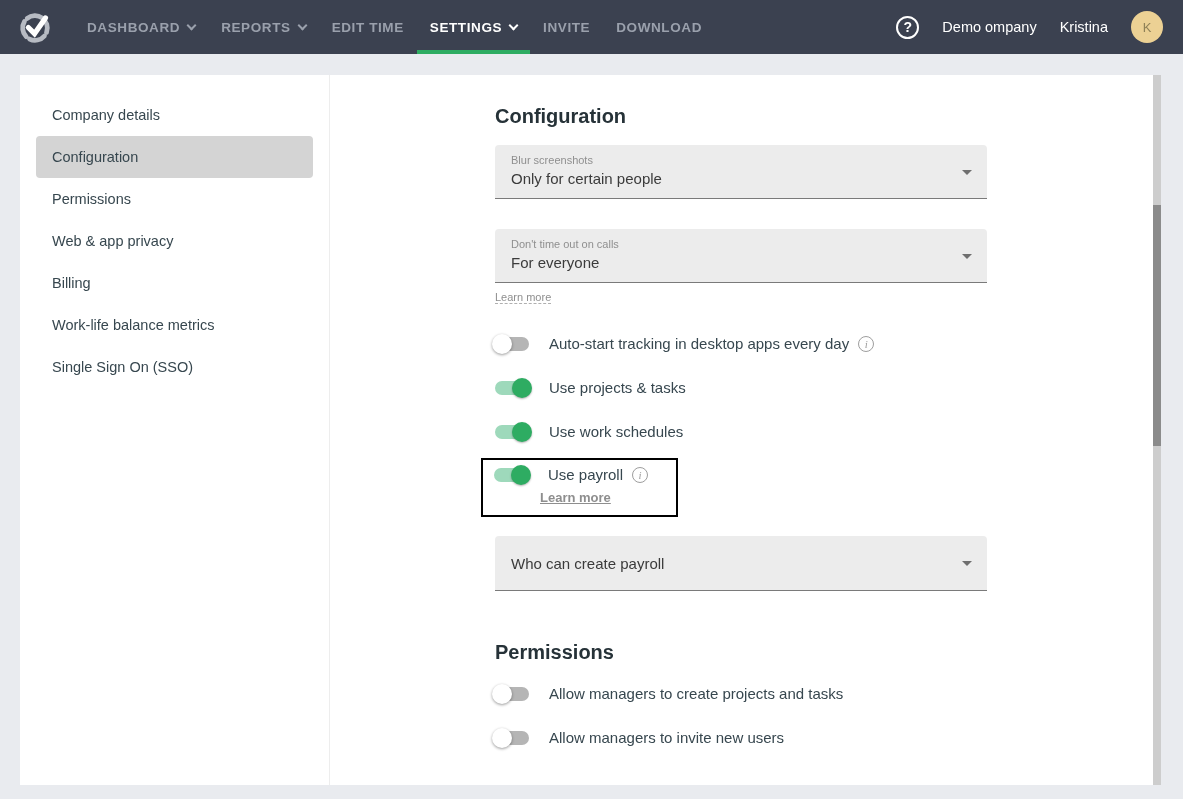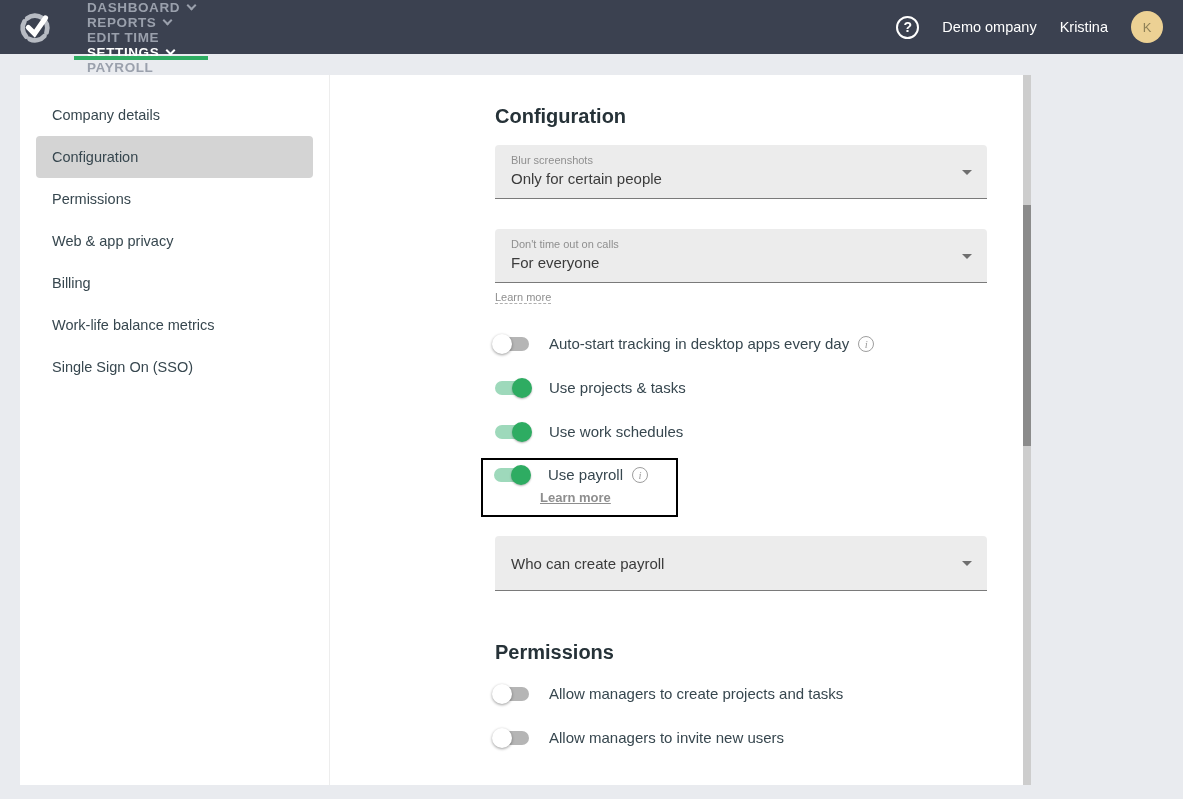--- a/index.html
+++ b/index.html
@@ -11,21 +11,21 @@
     position:relative;
   }
 
   
   .navbar {
     height:54px; background:#3b4150;
     display:flex; align-items:center;
     padding:0 20px 0 16px;
   }
   .logo { width:38px; height:38px; margin-right:20px; flex-shrink:0; cursor:pointer; }
-  .nav-items { display:flex; height:54px; align-items:stretch;flex-direction:column; }
+  .nav-items { display:flex; height:54px; align-items:stretch; }
   .nav-item {
     position:relative; display:flex; align-items:center; gap:8px;
     padding:0 13px; color:#9aa0ac; font-size:13.5px; font-weight:bold;
     letter-spacing:.6px; cursor:pointer; white-space:nowrap;
   }
   .nav-item.active { color:#ffffff; }
   .nav-item.active::after {
     content:""; position:absolute; left:0; right:0; bottom:0; height:4px;
     background:#2eac62;
   }
@@ -42,21 +42,21 @@
   }
   .nav-text { color:#fff; font-size:14.5px; font-weight:normal; cursor:pointer; }
   .avatar {
     width:32px; height:32px; border-radius:50%; background:#ecd194;
     color:#8f8157; font-size:13px;
     display:flex; align-items:center; justify-content:center; cursor:pointer;
   }
 
   
   .card {
-    position:absolute; left:20px; top:75px; width:1011px; height:710px;
+    position:absolute; left:20px; top:75px; width:1141px; height:710px;
     background:#ffffff; display:flex;
   }
 
   
   .sidebar { width:310px; border-right:1px solid #ededed; padding-top:19px; flex-shrink:0; }
   .side-item {
     height:42px; margin:0 16px; padding-left:16px; border-radius:4px;
     display:flex; align-items:center;
     font-size:14.5px; color:#37474f; cursor:pointer;
   }
@@ -143,23 +143,20 @@
     <div class="nav-item">
       <span>REPORTS</span>
       <span class="chevron"></span>
     </div>
     <div class="nav-item">
       <span>EDIT TIME</span>
     </div>
     <div class="nav-item active">
       <span>SETTINGS</span>
       <span class="chevron"></span>
-    </div>
-    <div class="nav-item">
-      <span>PAYROLL</span>
     </div>
     <div class="nav-item">
       <span>INVITE</span>
     </div>
     <div class="nav-item">
       <span>DOWNLOAD</span>
     </div>
   </nav>
 
   <div class="nav-right">

